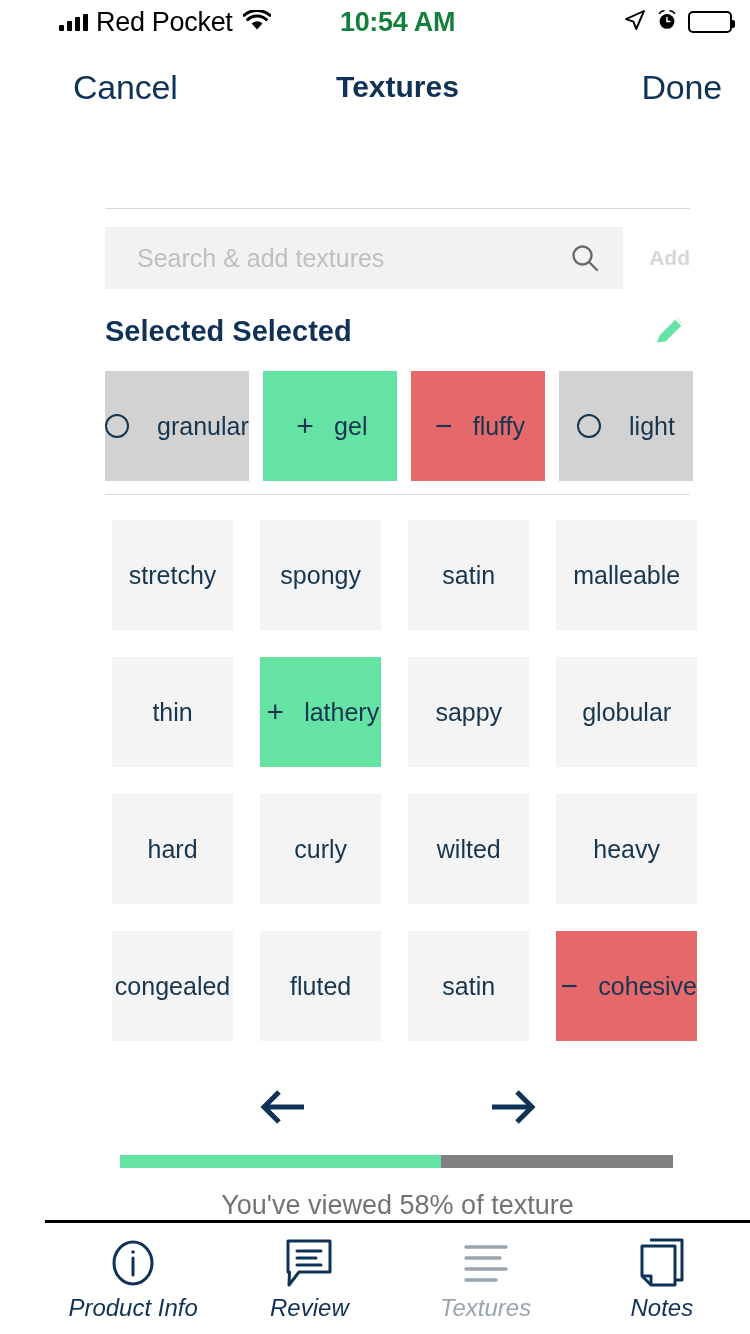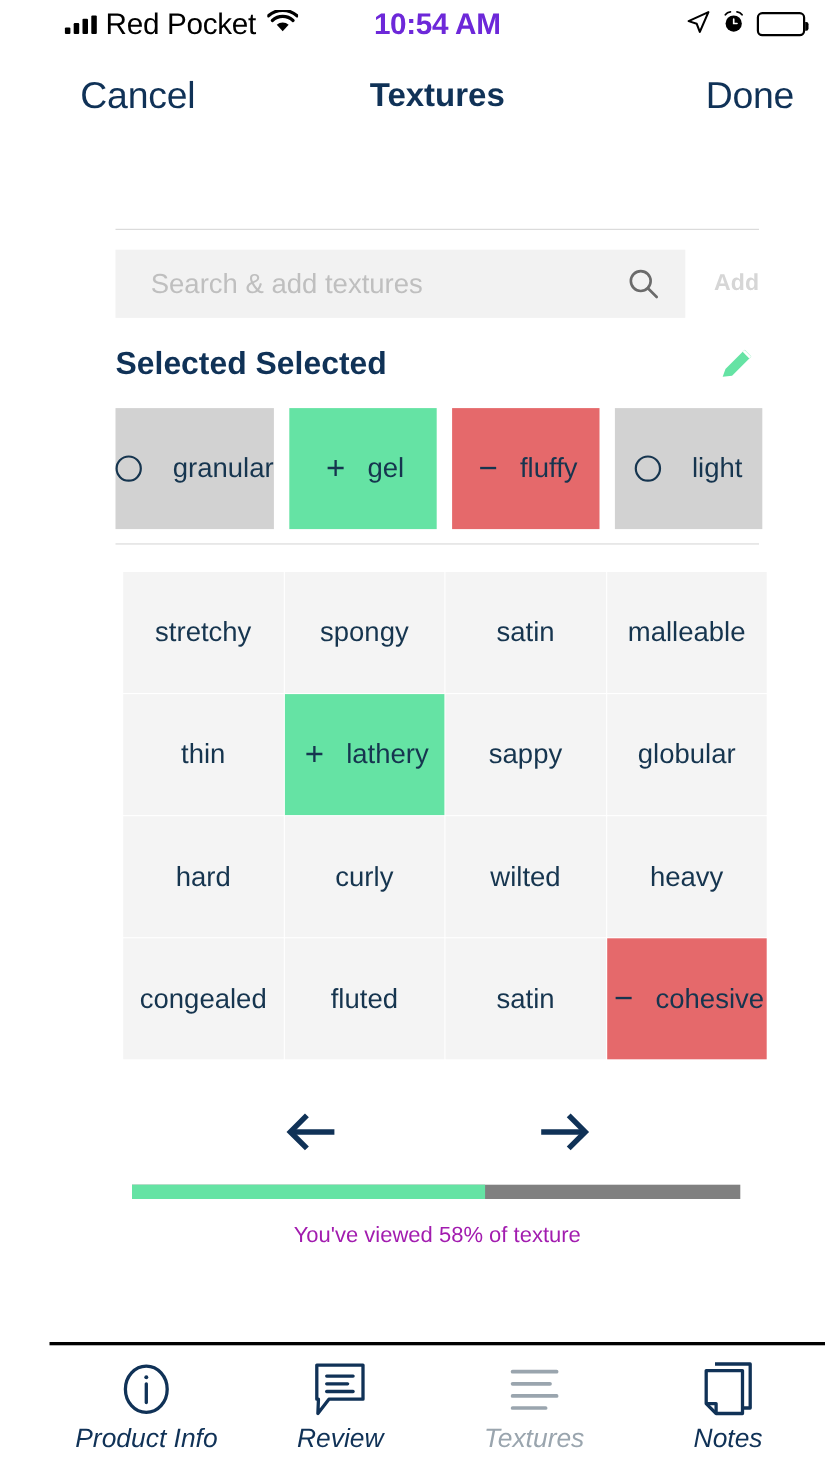--- a/index.html
+++ b/index.html
@@ -63,21 +63,21 @@
   }
   .wifi-icon { margin-left: 2px; }
 
   .status-time {
     position: absolute;
     left: 0; right: 0;
     text-align: center;
     font-size: 27px;
     font-weight: 600;
     letter-spacing: -0.3px;
-    color: #6d28d9;
+    color: #15803d;
     pointer-events: none;
   }
 
   .status-right {
     margin-left: auto;
     display: flex;
     align-items: center;
     gap: 10px;
   }
   .battery {
@@ -240,21 +240,21 @@
     border-radius: 50%;
   }
   .sel-label { flex: 0 0 auto; }
 
   .hr-mid { margin-top: 13px; }
 
   
   .grid {
     display: grid;
     grid-template-columns: repeat(4, 1fr);
-    gap: 1px;
+    gap: 27px;
     margin: 25px 53px 0 67px;
   }
   .tile {
     height: 110px;
     background: #f4f4f4;
     display: flex;
     align-items: center;
     justify-content: center;
     gap: 16px;
     font-size: 25px;
@@ -288,22 +288,22 @@
     background: #808080;
     margin: 22px 77px 0 75px;
     display: flex;
   }
   .progress-fill {
     height: 100%;
     background: #65e3a4;
   }
   .progress-text {
     text-align: center;
-    font-size: 20px;
-    color: #a21caf;
+    font-size: 27px;
+    color: #737373;
     margin-top: 22px;
   }
 
   
   .tab-bar {
     flex: 0 0 114px;
     border-top: 3px solid #000000;
     display: flex;
     align-items: flex-start;
     padding-top: 17px;

